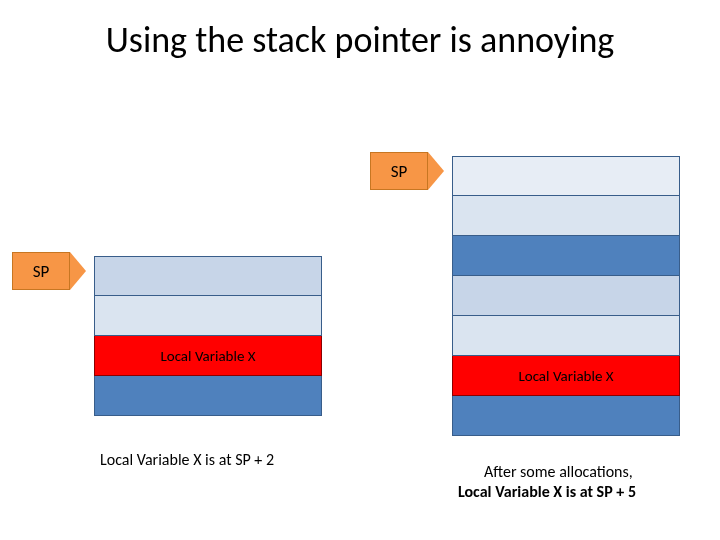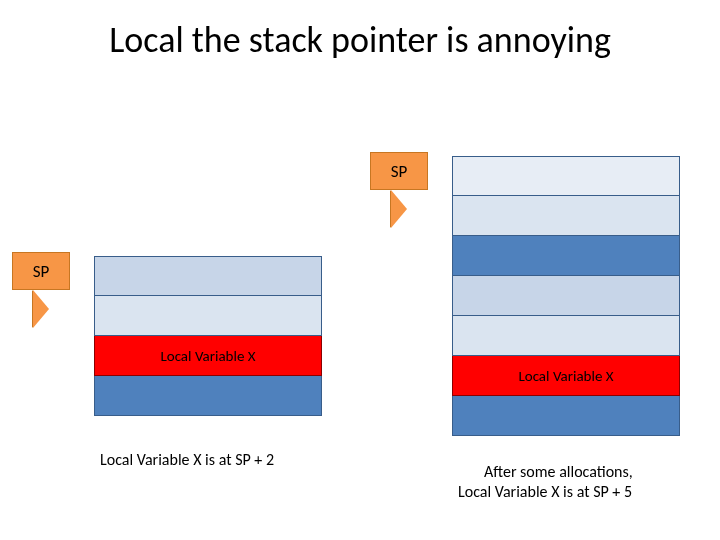--- a/index.html
+++ b/index.html
@@ -18,21 +18,20 @@
     right: 0;
     text-align: center;
     font-size: 36px;
     font-weight: 400;
     color: #000;
   }
   .sp-pointer {
     position: absolute;
     display: flex;
     align-items: center;
-    flex-direction: column;
   }
   .sp-box {
     width: 58px;
     height: 38px;
     background: #f79646;
     border: 1px solid #c77622;
     display: flex;
     align-items: center;
     justify-content: center;
     font-size: 17px;
@@ -79,21 +78,21 @@
   .caption {
     position: absolute;
     font-size: 16px;
     color: #000;
     line-height: 1.25;
   }
 </style>
 </head>
 <body>
 
-<div class="title">Local the stack pointer is annoying</div>
+<div class="title">Using the stack pointer is annoying</div>
 
 <div id="sp-left" class="sp-pointer" style="top: 252px; left: 12px;">
   <div class="sp-box">SP</div>
   <div class="sp-arrow"></div>
 </div>
 
 <div id="sp-right" class="sp-pointer" style="top: 152px; left: 370px;">
   <div class="sp-box">SP</div>
   <div class="sp-arrow"></div>
 </div>
@@ -109,13 +108,13 @@
     <div class="slot" style="background: rgb(218, 228, 240);"></div>
     <div class="slot" style="background: rgb(79, 129, 189);"></div>
     <div class="slot" style="background: rgb(199, 213, 232);"></div>
     <div class="slot" style="background: rgb(218, 228, 240);"></div>
     <div class="slot" style="background: rgb(255, 0, 0); border-color: rgb(139, 0, 0); color: rgb(0, 0, 0);">Local Variable X</div>
     <div class="slot" style="background: rgb(79, 129, 189);"></div>
   </div>
 
 <div id="cap-left" class="caption" style="top: 450px; left: 100px;">Local Variable X is at SP + 2</div>
 <div id="cap-r1" class="caption" style="top: 462px; left: 458px; margin-left: 26px;">After some allocations,</div>
-<div id="cap-r2" class="caption" style="top: 482px; left: 458px;">Local Variable X is at SP + 5</div>
+<div id="cap-r2" class="caption" style="top: 482px; left: 458px; font-weight: bold;">Local Variable X is at SP + 5</div>
 
 </body></html>

